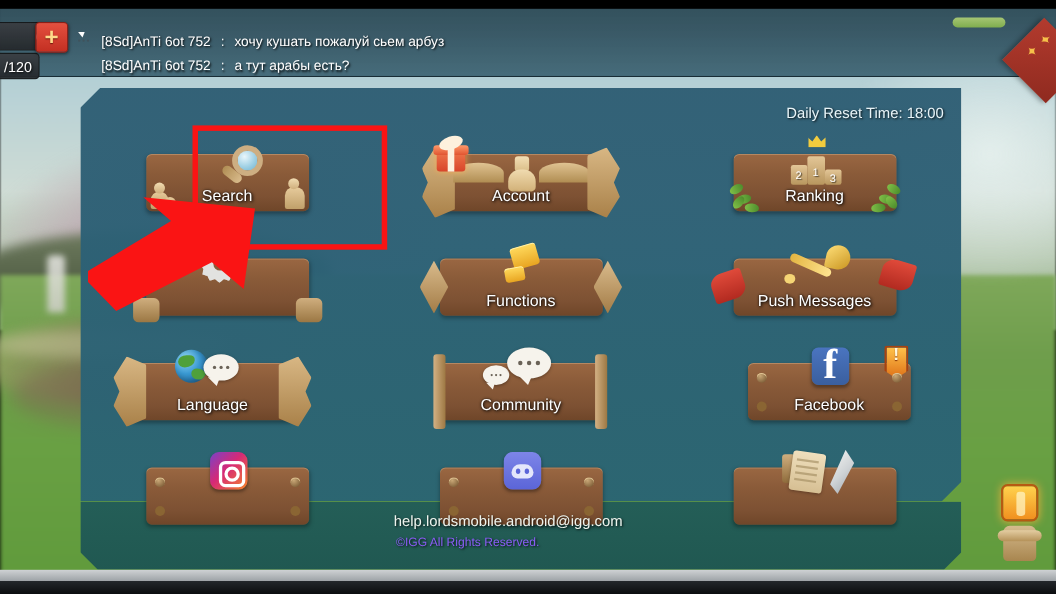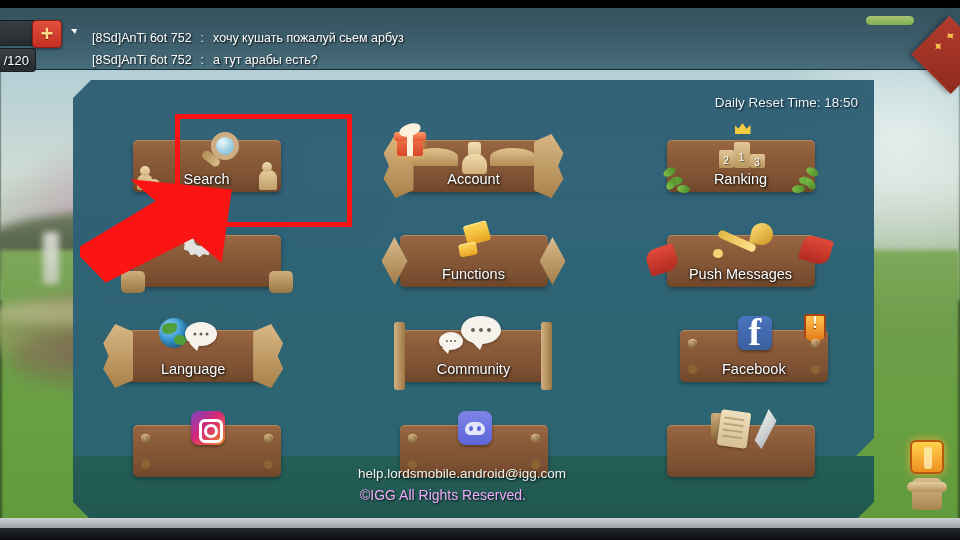--- a/index.html
+++ b/index.html
@@ -535,21 +535,21 @@
     border-radius: 3px;
   }
 
   
   .foot-email {
     position: absolute; left: 358px; top: 466px;
     color: #eef4ee; font-size: 13.5px; text-shadow: 1px 1px 2px rgba(0,0,0,.8);
   }
   .foot-copy {
     position: absolute; left: 360px; top: 487px;
-    color: #f0abfc; font-size: 14px; text-shadow: 1px 1px 2px rgba(0,0,0,.8); text-align: right;
+    color: #8b5cf6; font-size: 11px; text-shadow: 1px 1px 2px rgba(0,0,0,.8); text-align: right;
   }
   .foot-ver {
     position: absolute; left: 737px; top: 488px;
     color: #e6eeea; font-size: 13px; text-shadow: 1px 1px 2px rgba(0,0,0,.8); margin-top: 28px;
   }
 
   
   .anno-rect {
     position: absolute; left: 175px; top: 114px; width: 177px; height: 113px;
     border: 5px solid #fa1414; pointer-events: none;
@@ -575,21 +575,21 @@
   <div class="bg-grass"></div>
   <div class="bg-field-a"></div>
   <div class="bg-field-b"></div>
   <div class="bg-road"></div>
   <div class="bg-tower"></div>
   <div class="bg-right-glow"></div>
 
   <div class="panel"></div>
   <div class="panel-footer"></div>
 
-  <div class="reset-time">Daily Reset Time: 18:50</div>
+  <div class="reset-time">Daily Reset Time: 18:00</div>
 
   <div class="grid">
 
     <div class="row r1">
       <div class="cell">
         <div class="btn">
           <div class="art">
             <div class="mini-folk left">
                 <b></b>
                 <i></i>

